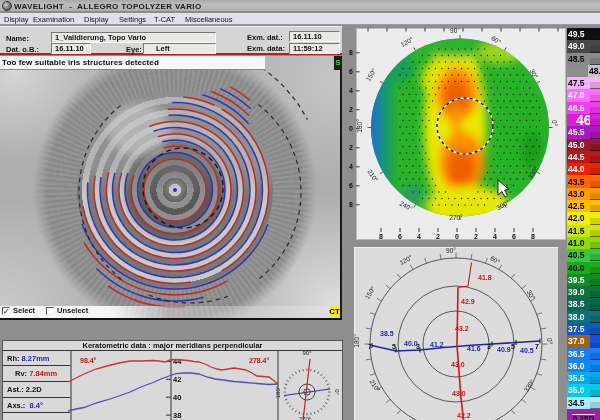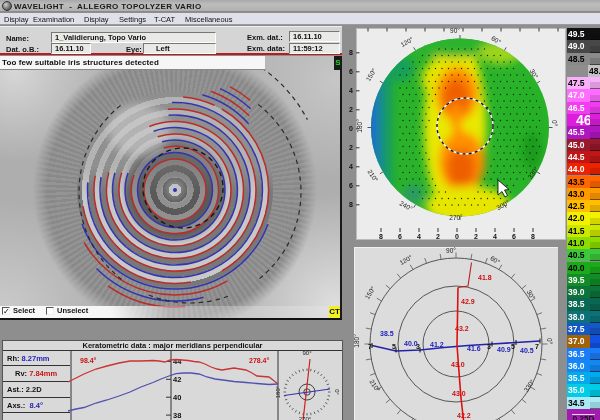--- a/index.html
+++ b/index.html
@@ -816,21 +816,21 @@
       <div style="position:absolute;right:0;top:0;width:10px;height:100%;background:#1150e0;border-bottom:1px solid rgba(0,0,0,.55);box-shadow:inset 0 -6px 0 rgba(0,0,0,.12);"></div>
     </div>
     <div style="position:absolute;left:567px;top:347.5px;width:33px;height:12.29px;background:#1b7cf8;">
       <div style="position:absolute;left:1px;top:0;width:22px;height:100%;font-size:8.5px;font-weight:bold;color:#fff;line-height:12.3px;">36.5</div>
       <div style="position:absolute;right:0;top:0;width:10px;height:100%;background:#1b7cf8;border-bottom:1px solid rgba(0,0,0,.55);box-shadow:inset 0 -6px 0 rgba(0,0,0,.12);"></div>
     </div>
     <div style="position:absolute;left:567px;top:359.8px;width:33px;height:12.29px;background:#1488f2;">
       <div style="position:absolute;left:1px;top:0;width:22px;height:100%;font-size:8.5px;font-weight:bold;color:#fff;line-height:12.3px;">36.0</div>
       <div style="position:absolute;right:0;top:0;width:10px;height:100%;background:#1488f2;border-bottom:1px solid rgba(0,0,0,.55);box-shadow:inset 0 -6px 0 rgba(0,0,0,.12);"></div>
     </div>
-    <div style="position:absolute;left:567px;top:372.1px;width:33px;height:12.29px;background:#00aaec;">
+    <div style="position:absolute;left:567px;top:372.1px;width:33px;height:12.29px;background:#00aaec;border-radius:6px;">
       <div style="position:absolute;left:1px;top:0;width:22px;height:100%;font-size:8.5px;font-weight:bold;color:#fff;line-height:12.3px;">35.5</div>
       <div style="position:absolute;right:0;top:0;width:10px;height:100%;background:#00aaec;border-bottom:1px solid rgba(0,0,0,.55);box-shadow:inset 0 -6px 0 rgba(0,0,0,.12);"></div>
     </div>
     <div style="position:absolute;left:567px;top:384.4px;width:33px;height:12.29px;background:#00cce8;">
       <div style="position:absolute;left:1px;top:0;width:22px;height:100%;font-size:8.5px;font-weight:bold;color:#fff;line-height:12.3px;">35.0</div>
       <div style="position:absolute;right:0;top:0;width:10px;height:100%;background:#00cce8;border-bottom:1px solid rgba(0,0,0,.55);box-shadow:inset 0 -6px 0 rgba(0,0,0,.12);"></div>
     </div>
     <div style="position:absolute;left:567px;top:396.7px;width:33px;height:12.29px;background:#aaeaf4;">
       <div style="position:absolute;left:1px;top:0;width:22px;height:100%;font-size:8.5px;font-weight:bold;color:#000;line-height:12.3px;">34.5</div>
       <div style="position:absolute;right:0;top:0;width:10px;height:100%;background:#aaeaf4;border-bottom:1px solid rgba(0,0,0,.55);box-shadow:inset 0 -6px 0 rgba(0,0,0,.12);"></div>

